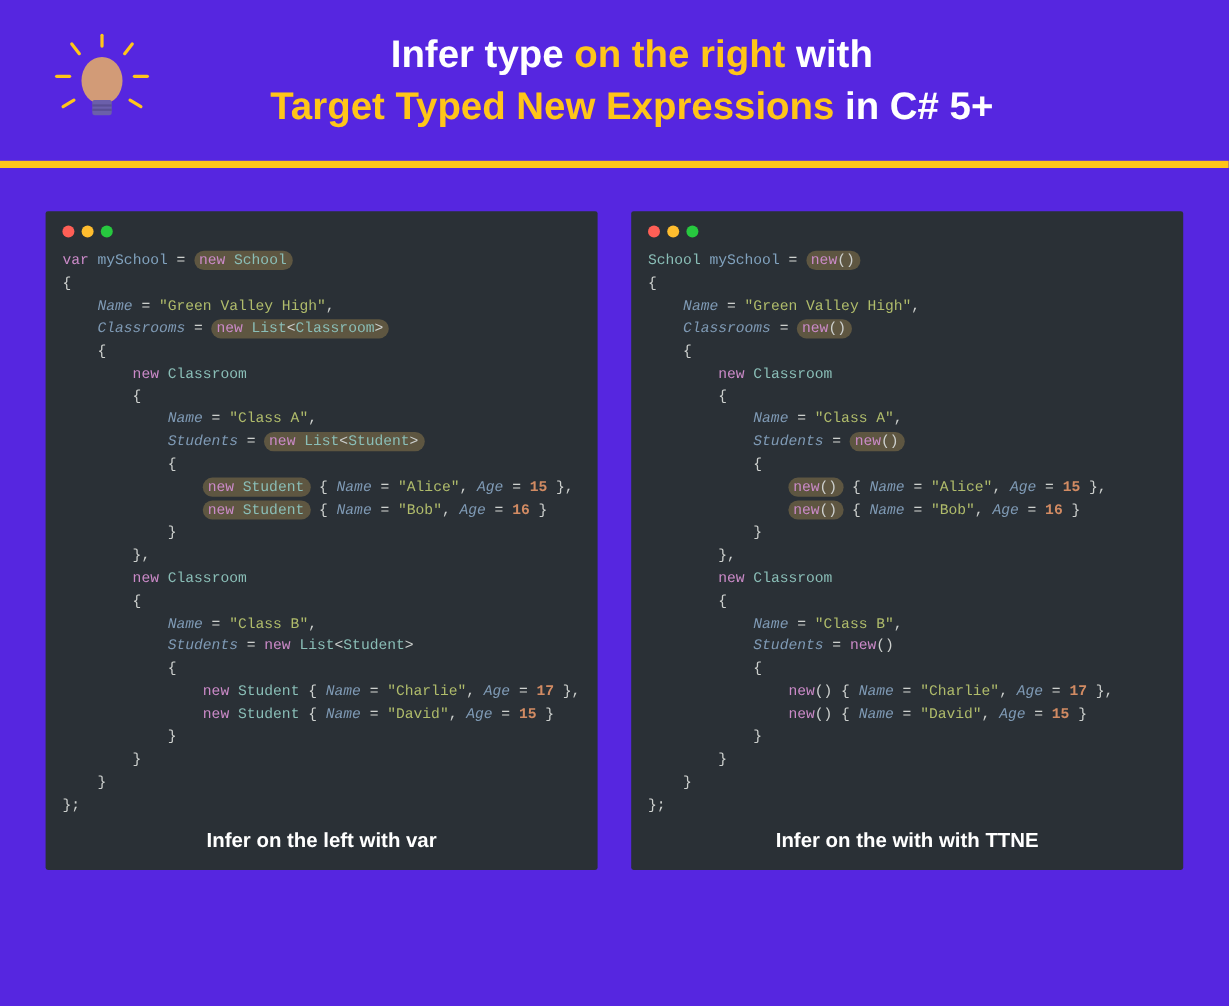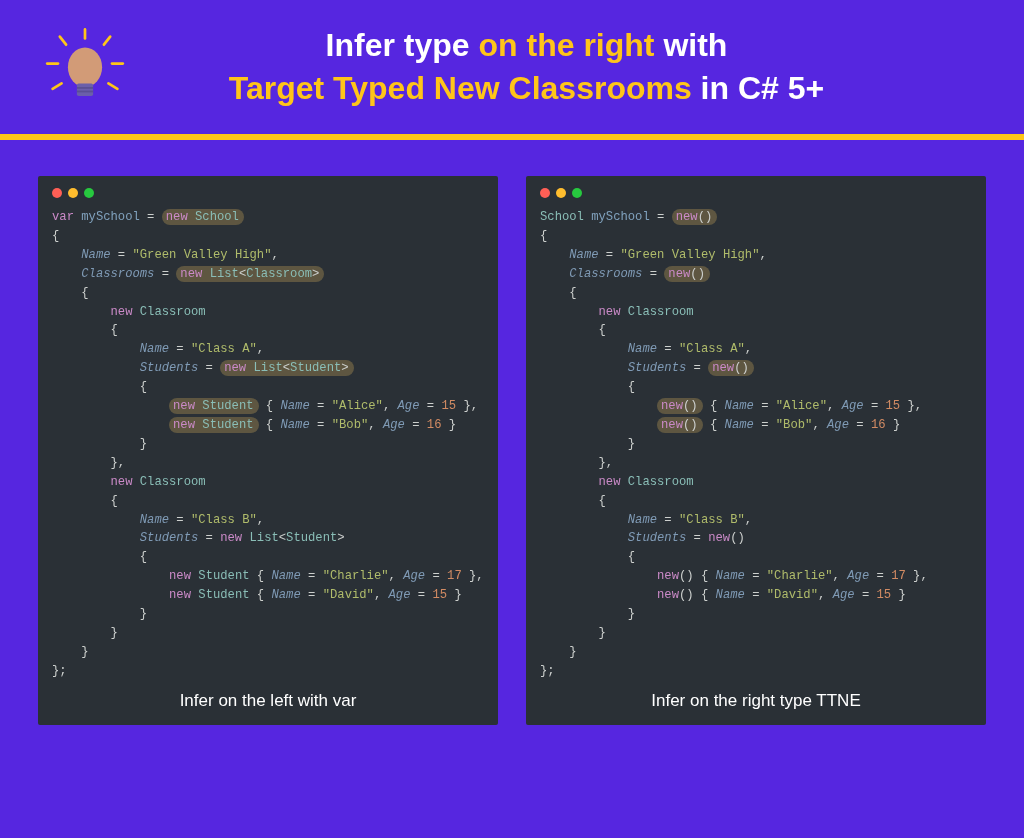--- a/index.html
+++ b/index.html
@@ -83,33 +83,33 @@
     font-family: "SFMono-Regular", Consolas, "Liberation Mono", Menlo, monospace;
     font-size: 12.2px;
     line-height: 1.55;
     color: var(--code-brace);
     white-space: pre;
     flex: 1;
   }
   .kw { color: var(--code-keyword); }
   .ty { color: var(--code-type); }
   .st { color: var(--code-string); }
-  .nu { color: var(--code-number); }
+  .nu { color: var(--code-number); font-weight: bold; }
   .pr { color: var(--code-prop); font-style: italic; }
   .vn { color: var(--code-var); }
   .hl {
     background: var(--hl-bg);
     border-radius: 10px;
     padding: 1px 5px 1px 4px;
   }
   .caption {
     text-align: center;
     color: var(--white);
     font-size: 17px;
-    font-weight: 400;
+    font-weight: 700;
     margin-top: 10px;
   }
 </style>
 </head>
 <body>
 
 <div class="header">
   <div class="bulb">
     <svg viewBox="0 0 100 100">
       <g stroke="#ffc519" stroke-width="3" stroke-linecap="round">
@@ -122,21 +122,21 @@
         <line x1="86" y1="72" x2="76" y2="66"></line>
       </g>
       <ellipse cx="50" cy="48" rx="19" ry="22" fill="#d29b77"></ellipse>
       <rect x="41" y="66" width="18" height="14" rx="2" fill="#6b5faa"></rect>
       <rect x="41" y="70" width="18" height="2" fill="#5a4f93"></rect>
       <rect x="41" y="74" width="18" height="2" fill="#5a4f93"></rect>
     </svg>
   </div>
   <div class="title">
     <span>Infer type </span><span class="y">on the right </span><span>with</span><br>
-    <span class="y">Target Typed New Classrooms </span><span>in C# 5+</span>
+    <span class="y">Target Typed New Expressions </span><span>in C# 5+</span>
   </div>
 </div>
 
 <div class="rule"></div>
 
 <div class="panels">
 
   <div class="panel">
     <div class="dots">
       <div class="dot r"></div>
@@ -195,16 +195,16 @@
         {
             <span class="pr">Name</span> = <span class="st">"Class B"</span>,
             <span class="pr">Students</span> = <span class="kw">new</span>()
             {
                 <span class="kw">new</span>() { <span class="pr">Name</span> = <span class="st">"Charlie"</span>, <span class="pr">Age</span> = <span class="nu">17</span> },
                 <span class="kw">new</span>() { <span class="pr">Name</span> = <span class="st">"David"</span>, <span class="pr">Age</span> = <span class="nu">15</span> }
             }
         }
     }
 };</pre>
-    <div class="caption">Infer on the right type TTNE</div>
+    <div class="caption">Infer on the with with TTNE</div>
   </div>
 
 </div>
 
 </body></html>

